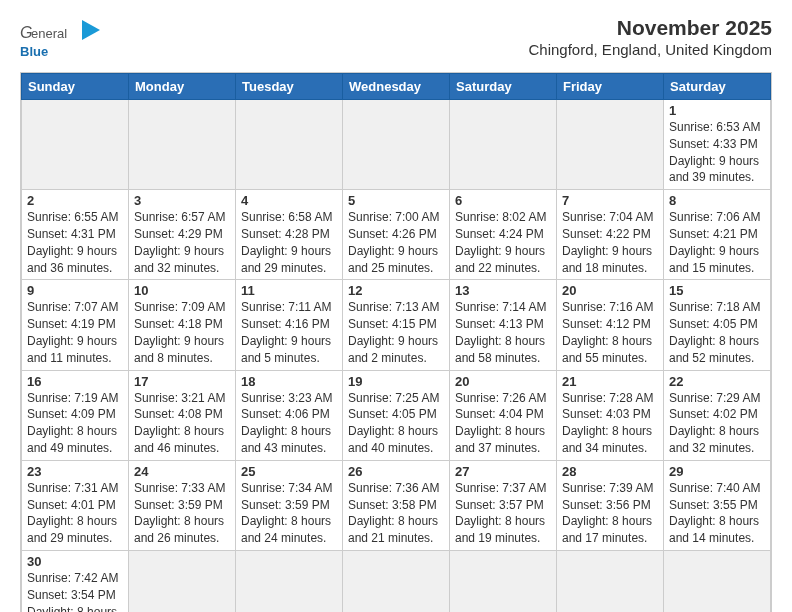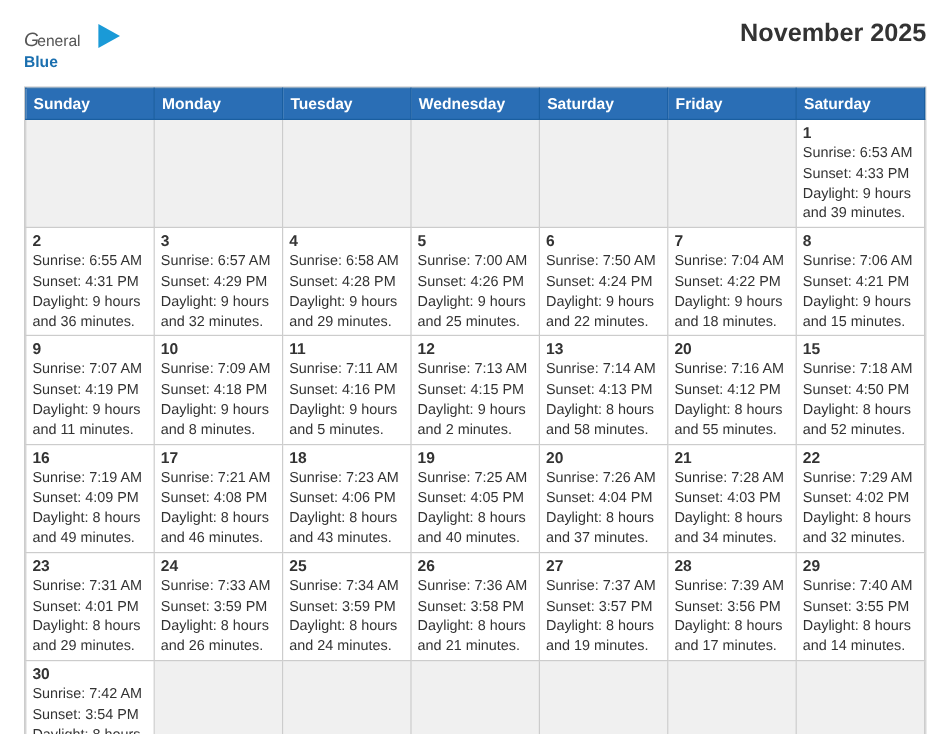--- a/index.html
+++ b/index.html
@@ -100,20 +100,21 @@
         <text x="11" y="22" font-family="Arial, sans-serif" font-size="13" fill="#555">eneral</text>
 
         <polygon points="62,4 80,14 62,24" fill="#1a9ad7"></polygon>
 
         <text x="0" y="40" font-family="Arial, sans-serif" font-size="13" fill="#1a6faf" font-weight="bold">Blue</text>
       </svg>
     </div>
 
     <div class="title-section">
       <div class="main-title">November 2025</div>
+      <div class="subtitle">Chingford, England, United Kingdom</div>
     </div>
   </div>
 
   <div class="calendar">
     <table id="cal-table" style="height: 100%;">
       <thead>
         <tr id="header-row">
             <th class="day-header">Sunday</th>
             <th class="day-header">Monday</th>
             <th class="day-header">Tuesday</th>
@@ -163,21 +164,21 @@
             </td>
             <td class="cal-cell">
               <span class="date-num">5</span>
               <div class="day-info">Sunrise: 7:00 AM
 Sunset: 4:26 PM
 Daylight: 9 hours
 and 25 minutes.</div>
             </td>
             <td class="cal-cell">
               <span class="date-num">6</span>
-              <div class="day-info">Sunrise: 7:50 AM
+              <div class="day-info">Sunrise: 8:02 AM
 Sunset: 4:24 PM
 Daylight: 9 hours
 and 22 minutes.</div>
             </td>
             <td class="cal-cell">
               <span class="date-num">7</span>
               <div class="day-info">Sunrise: 7:04 AM
 Sunset: 4:22 PM
 Daylight: 9 hours
 and 18 minutes.</div>
@@ -229,43 +230,43 @@
             <td class="cal-cell">
               <span class="date-num">20</span>
               <div class="day-info">Sunrise: 7:16 AM
 Sunset: 4:12 PM
 Daylight: 8 hours
 and 55 minutes.</div>
             </td>
             <td class="cal-cell">
               <span class="date-num">15</span>
               <div class="day-info">Sunrise: 7:18 AM
-Sunset: 4:50 PM
+Sunset: 4:05 PM
 Daylight: 8 hours
 and 52 minutes.</div>
             </td>
           </tr>
           <tr style="height: 71.6667px;">
             <td class="cal-cell">
               <span class="date-num">16</span>
               <div class="day-info">Sunrise: 7:19 AM
 Sunset: 4:09 PM
 Daylight: 8 hours
 and 49 minutes.</div>
             </td>
             <td class="cal-cell">
               <span class="date-num">17</span>
-              <div class="day-info">Sunrise: 7:21 AM
+              <div class="day-info">Sunrise: 3:21 AM
 Sunset: 4:08 PM
 Daylight: 8 hours
 and 46 minutes.</div>
             </td>
             <td class="cal-cell">
               <span class="date-num">18</span>
-              <div class="day-info">Sunrise: 7:23 AM
+              <div class="day-info">Sunrise: 3:23 AM
 Sunset: 4:06 PM
 Daylight: 8 hours
 and 43 minutes.</div>
             </td>
             <td class="cal-cell">
               <span class="date-num">19</span>
               <div class="day-info">Sunrise: 7:25 AM
 Sunset: 4:05 PM
 Daylight: 8 hours
 and 40 minutes.</div>

